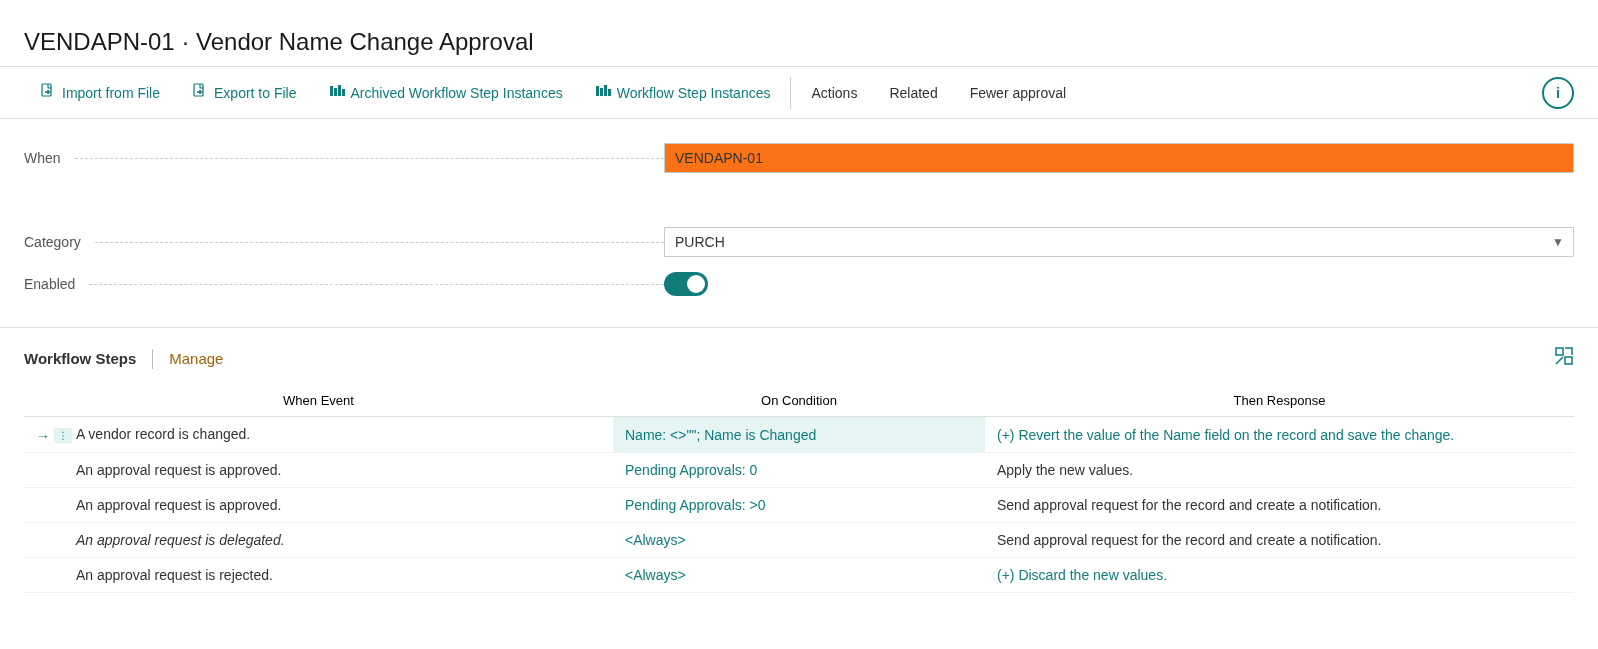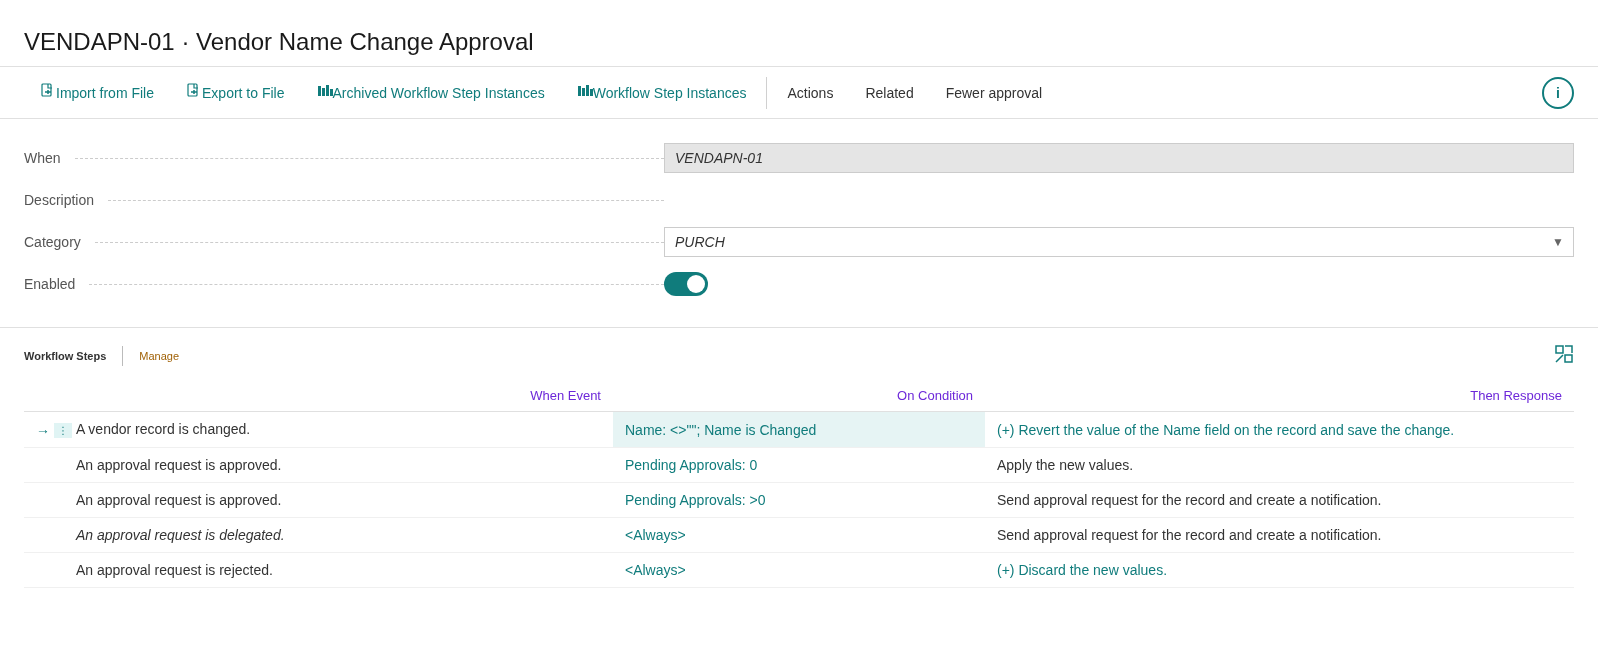--- a/index.html
+++ b/index.html
@@ -19,21 +19,21 @@
       align-items: center;
       padding: 0 24px;
       border-bottom: 1px solid #e0e0e0;
       height: 52px;
       gap: 0;
     }
 
     .toolbar-btn {
       display: flex;
       align-items: center;
-      gap: 0;
+      gap: 6px;
       padding: 0 16px;
       height: 52px;
       color: #107c7c;
       font-size: 14px;
       cursor: pointer;
       border: none;
       background: transparent;
       white-space: nowrap;
       text-decoration: none;
     }
@@ -103,40 +103,38 @@
       flex: 1;
     }
 
     .form-input {
       width: 100%;
       border: 1px solid #ccc;
       padding: 6px 10px;
       font-size: 14px;
       color: #333;
       outline: none;
-      background: #e5e5e5;
-      font-style: italic;
+      background: #f97316;
     }
 
     .form-select-wrapper {
       position: relative;
       width: 100%;
     }
     .form-select {
       width: 100%;
       border: 1px solid #ccc;
       padding: 6px 32px 6px 10px;
       font-size: 14px;
       color: #333;
       outline: none;
       background: #fff;
       appearance: none;
       -webkit-appearance: none;
       cursor: pointer;
-      font-style: italic;
     }
     .select-arrow {
       position: absolute;
       right: 10px;
       top: 50%;
       transform: translateY(-50%);
       pointer-events: none;
       color: #666;
       font-size: 12px;
     }
@@ -174,21 +172,21 @@
       margin-top: 10px;
     }
 
     .ws-tabs {
       display: flex;
       align-items: center;
       gap: 0;
     }
 
     .ws-tab {
-      font-size: 11px;
+      font-size: 15px;
       font-weight: 600;
       padding: 8px 0;
       cursor: pointer;
       color: #333;
       background: transparent;
       border: none;
     }
 
     .ws-tab-separator {
       width: 1px;
@@ -217,23 +215,23 @@
       width: 100%;
       border-collapse: collapse;
       font-size: 14px;
     }
 
     .workflow-table thead tr {
       border-bottom: 1px solid #e0e0e0;
     }
 
     .workflow-table th {
-      text-align: right;
+      text-align: center;
       padding: 8px 12px;
-      color: #6d28d9;
+      color: #000000;
       font-weight: 400;
       font-size: 13px;
     }
 
     .workflow-table tbody tr {
       border-bottom: 1px solid #f0f0f0;
     }
 
     .workflow-table td {
       padding: 9px 12px;
@@ -351,21 +349,20 @@
 <div class="form-section">
 
   <div class="form-row">
     <div class="form-label">When</div>
     <div class="form-field">
       <input class="form-input" type="text" value="VENDAPN-01" style="">
     </div>
   </div>
 
   <div class="form-row">
-    <div class="form-label">Description</div>
   </div>
 
   <div class="form-row">
     <div class="form-label">Category</div>
     <div class="form-field">
       <div class="form-select-wrapper">
         <select class="form-select">
           <option value="PURCH">PURCH</option>
         </select>
         <span class="select-arrow">▼</span>

